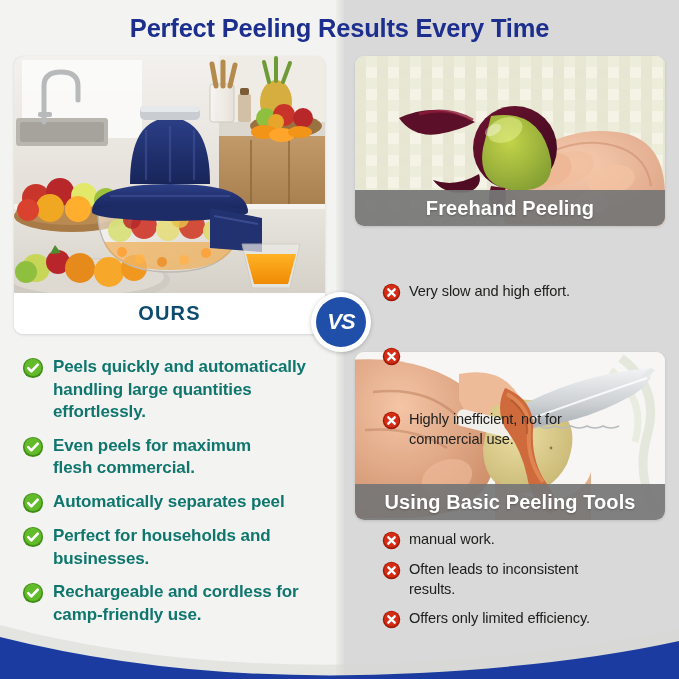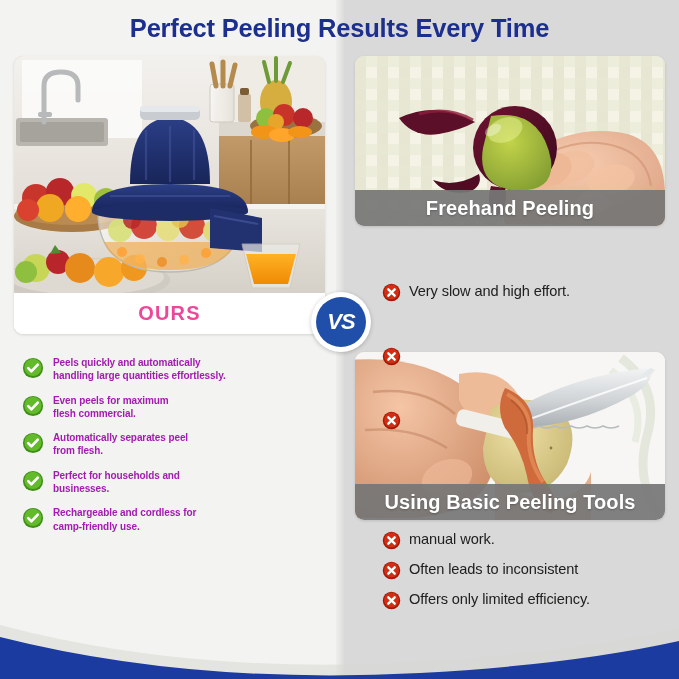--- a/index.html
+++ b/index.html
@@ -29,21 +29,21 @@
   
   .ours-card{
     position:absolute;left:14px;top:56px;width:311px;height:278px;
     border-radius:9px;background:#ffffff;overflow:hidden;
     box-shadow:0 1px 3px rgba(0,0,0,.13);
   }
   .ours-photo{position:absolute;left:0;top:0;width:311px;height:237px;overflow:hidden;background:#cbbfae;}
   .ours-label{
     position:absolute;left:0;bottom:0;width:311px;height:41px;
     display:flex;align-items:center;justify-content:center;background:#ffffff;
-    font-size:20px;font-weight:bold;color:#ec4899;letter-spacing:1.2px;
+    font-size:20px;font-weight:bold;color:#0c4a6e;letter-spacing:1.2px;
   }
 
   
   .rcard{position:absolute;border-radius:9px;overflow:hidden;background:#efefe9;
     box-shadow:0 1px 3px rgba(0,0,0,.13);}
   .rcard.top{left:355px;top:56px;width:310px;height:170px;}
   .rcard.bottom{left:355px;top:352px;width:310px;height:168px;}
   .rphoto{position:absolute;left:0;top:0;width:100%;height:100%;overflow:hidden;}
   .rbanner{
     position:absolute;left:0;bottom:0;width:100%;height:36px;
@@ -72,21 +72,21 @@
   .list-r2{left:382px;top:530px;width:282px;}
 
   .row{display:flex;align-items:flex-start;margin-bottom:11px;}
   .list-r1 .row{margin-bottom:9px;margin-top:44px;}
   .list-r2 .row{margin-bottom:10px;}
 
   .ico{flex:0 0 auto;width:22px;height:22px;margin-right:9px;margin-top:1px;}
   .list-r1 .ico,.list-r2 .ico{width:19px;height:19px;margin-right:8px;margin-top:1px;}
 
   .btxt{
-    font-size:10px;line-height:1.33;color:#a21caf;font-weight:bold;
+    font-size:17px;line-height:1.33;color:#0f766e;font-weight:bold;
     letter-spacing:-0.1px;
   }
   .list-r1 .btxt,.list-r2 .btxt{color:#20201f;font-weight:normal;font-size:14.6px;line-height:1.34;}
 
   .btxt .l2{display:block;}
 </style>
 </head>
 <body>
 
 <div class="stage">
@@ -362,21 +362,20 @@
     <div class="row">
       <span class="ico">
         <svg viewBox="0 0 24 24" width="22" height="22">
             <circle cx="12" cy="12" r="11" fill="#3f8e16"></circle>
             <circle cx="12" cy="11.4" r="9.4" fill="#63bb2c"></circle>
             <path d="M6.8 12.2 l3.4 3.5 l7-7.4" stroke="#fff" stroke-width="2.9" fill="none" stroke-linecap="round" stroke-linejoin="round"></path>
           </svg>
       </span>
       <span class="btxt">
         <span>Automatically separates peel</span>
-        <span class="l2">from flesh.</span>
       </span>
     </div>
     <div class="row">
       <span class="ico">
         <svg viewBox="0 0 24 24" width="22" height="22">
             <circle cx="12" cy="12" r="11" fill="#3f8e16"></circle>
             <circle cx="12" cy="11.4" r="9.4" fill="#63bb2c"></circle>
             <path d="M6.8 12.2 l3.4 3.5 l7-7.4" stroke="#fff" stroke-width="2.9" fill="none" stroke-linecap="round" stroke-linejoin="round"></path>
           </svg>
       </span>
@@ -423,20 +422,24 @@
       </span>
     </div>
     <div class="row">
       <span class="ico">
         <svg viewBox="0 0 24 24" width="19" height="19">
             <circle cx="12" cy="12" r="11" fill="#9e1b07"></circle>
             <circle cx="12" cy="11.4" r="9.4" fill="#d62b14"></circle>
             <path d="M8 8 l8 8 M16 8 l-8 8" stroke="#fff" stroke-width="3" stroke-linecap="round"></path>
           </svg>
       </span>
+      <span class="btxt">
+        <span>Highly inefficient, not for</span>
+        <span class="l2">commercial use.</span>
+      </span>
     </div>
   </div>
 
   <div class="list list-r2">
     <div class="row">
       <span class="ico">
         <svg viewBox="0 0 24 24" width="19" height="19">
             <circle cx="12" cy="12" r="11" fill="#9e1b07"></circle>
             <circle cx="12" cy="11.4" r="9.4" fill="#d62b14"></circle>
             <path d="M8 8 l8 8 M16 8 l-8 8" stroke="#fff" stroke-width="3" stroke-linecap="round"></path>
@@ -449,20 +452,21 @@
     <div class="row">
       <span class="ico">
         <svg viewBox="0 0 24 24" width="19" height="19">
             <circle cx="12" cy="12" r="11" fill="#9e1b07"></circle>
             <circle cx="12" cy="11.4" r="9.4" fill="#d62b14"></circle>
             <path d="M8 8 l8 8 M16 8 l-8 8" stroke="#fff" stroke-width="3" stroke-linecap="round"></path>
           </svg>
       </span>
       <span class="btxt">
         <span>Often leads to inconsistent</span>
+        <span class="l2">results.</span>
       </span>
     </div>
     <div class="row">
       <span class="ico">
         <svg viewBox="0 0 24 24" width="19" height="19">
             <circle cx="12" cy="12" r="11" fill="#9e1b07"></circle>
             <circle cx="12" cy="11.4" r="9.4" fill="#d62b14"></circle>
             <path d="M8 8 l8 8 M16 8 l-8 8" stroke="#fff" stroke-width="3" stroke-linecap="round"></path>
           </svg>
       </span>

